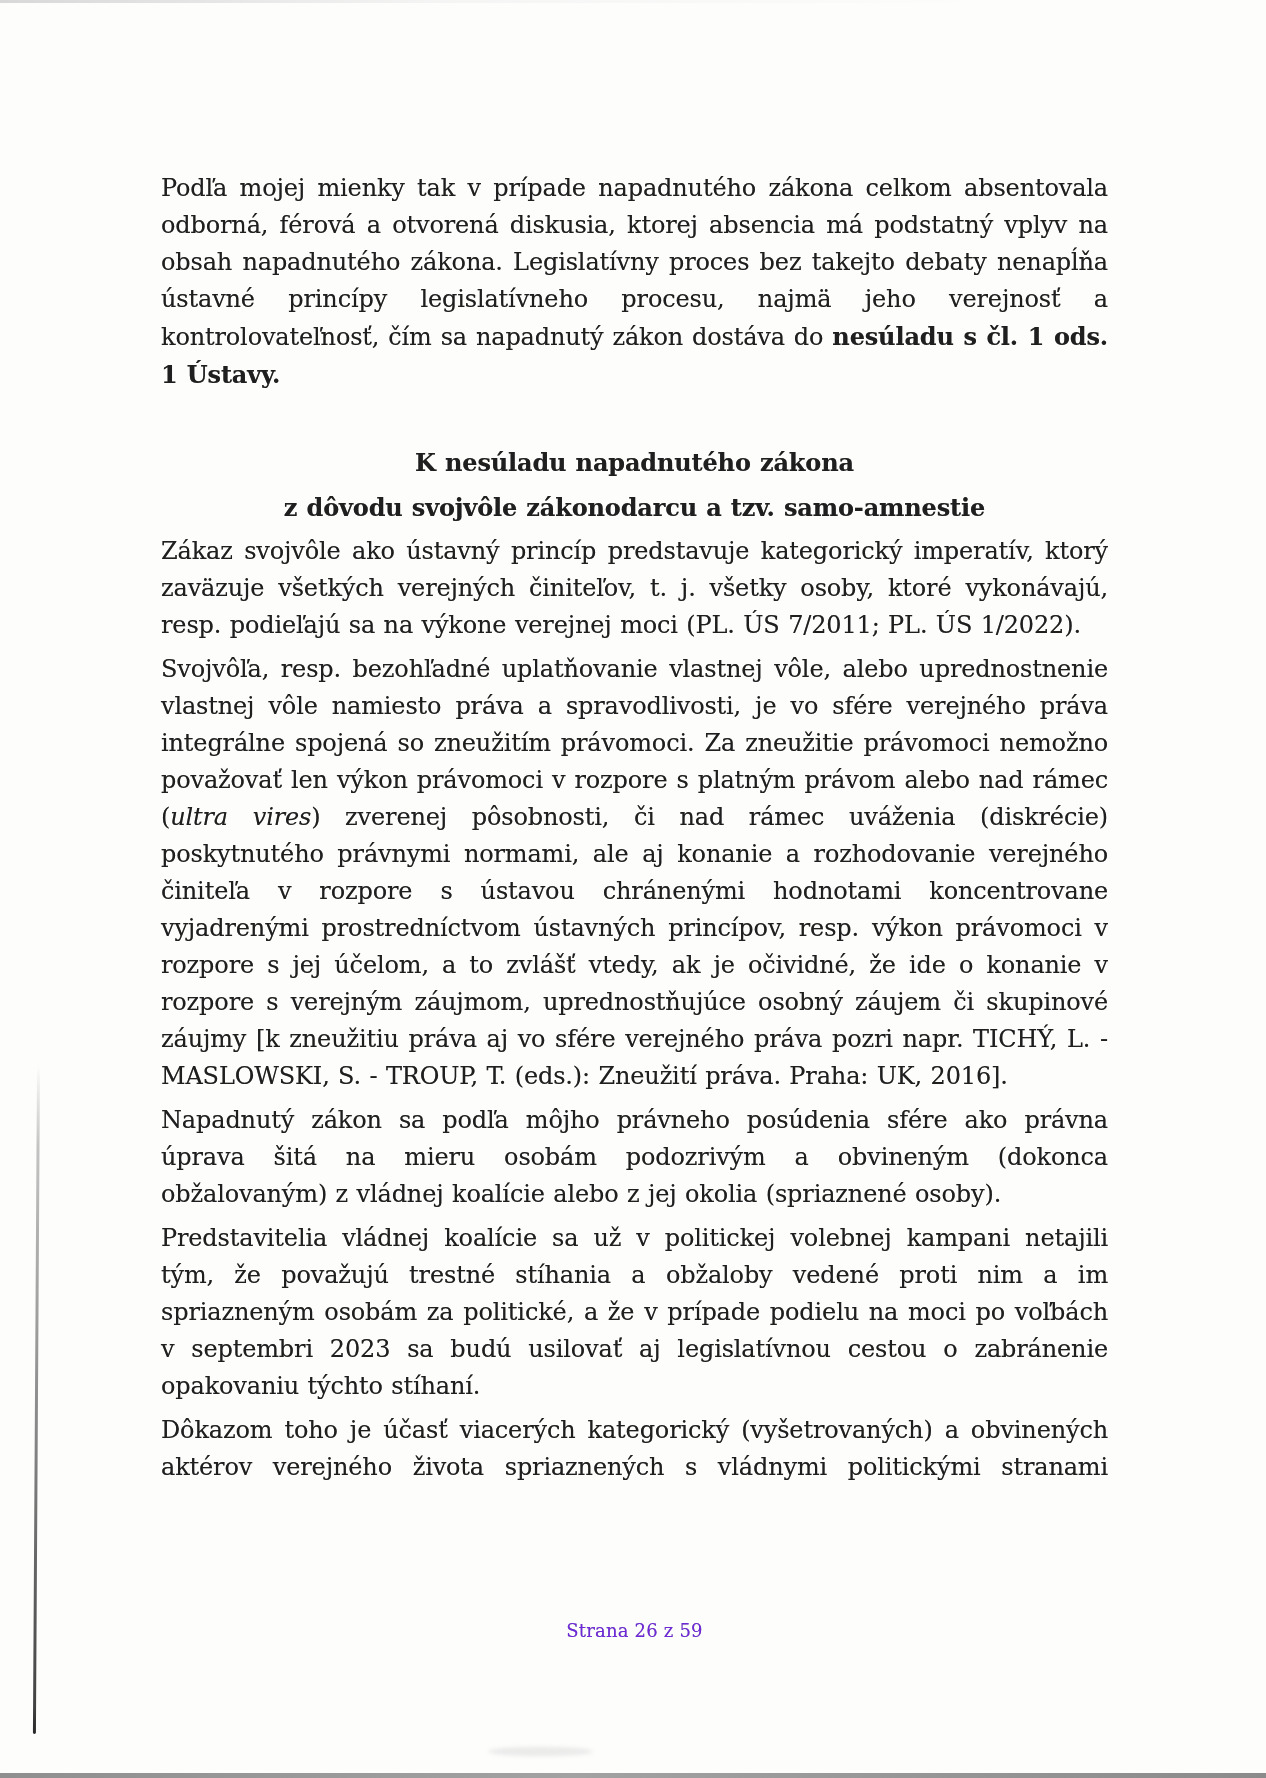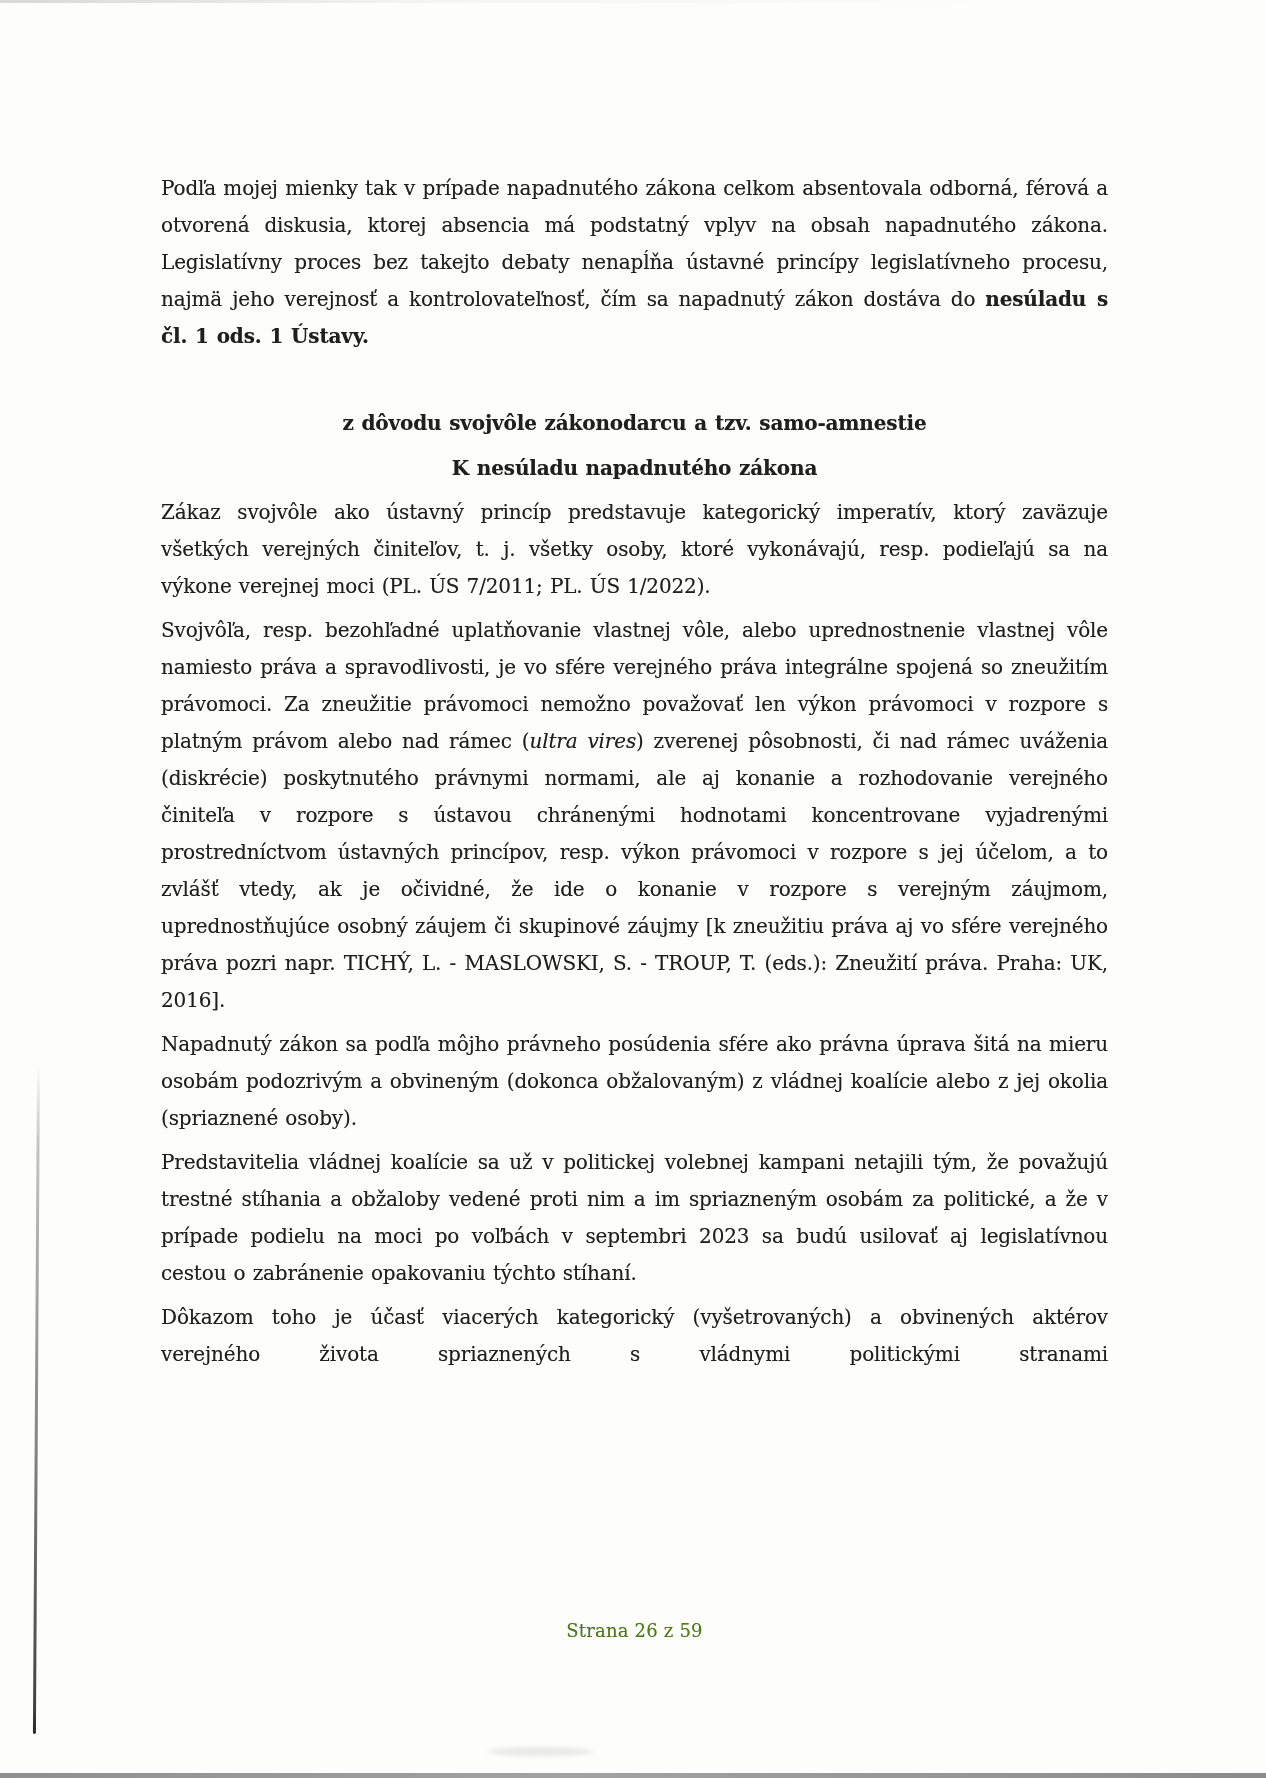--- a/index.html
+++ b/index.html
@@ -16,21 +16,21 @@
     color: #1f1f1f;
   }
   
   .edge-top {
     position: absolute; top: 0; left: 0; width: 100%; height: 3px;
     background: linear-gradient(to right, rgba(200,200,200,.7), rgba(235,235,235,.45) 35%, rgba(250,250,250,0) 80%);
   }
   .textblock {
     position: absolute;
     left: 161px; top: 170px; width: 947px;
-    font-size: 20px;
+    font-size: 24px;
     line-height: 37px;
     text-align: justify;
     letter-spacing: -0.15px;
     word-spacing: 1px;
     text-shadow: 0 0 0.4px rgba(0,0,0,0.45); 
   }
   .para { margin: 0 0 7px 0; }
   .para.continues { text-align-last: justify; }
   .para b { font-weight: bold; }
   .para i { }
@@ -39,21 +39,21 @@
     text-align: center;
     text-align-last: center;
     line-height: 45px;
     margin: 46px 0 3px 0;
   }
   .footer {
     position: absolute;
     left: 161px; top: 1620px; width: 947px;
     text-align: center;
     font-size: 18px;
-    color: #4d7c0f;
+    color: #6d28d9;
     letter-spacing: 0.2px;
     text-shadow: 0 0 0.3px rgba(0,0,0,0.35);
   }
   
   .scanline {
     position: absolute;
     left: 37px; top: 1066px;
     width: 3px; height: 668px;
     background: linear-gradient(to bottom,
       rgba(140,140,140,0) 0%,
@@ -86,22 +86,22 @@
 
 <div class="page">
 
   <div class="edge-top"></div>
 
   <main class="textblock">
 
     <p class="para"><span>Podľa mojej mienky tak v prípade napadnutého zákona celkom absentovala odborná, férová a otvorená diskusia, ktorej absencia má podstatný vplyv na obsah napadnutého zákona. Legislatívny proces bez takejto debaty nenapĺňa ústavné princípy legislatívneho procesu, najmä jeho verejnosť a kontrolovateľnosť, čím sa napadnutý zákon dostáva do </span><b>nesúladu s čl. 1 ods. 1 Ústavy.</b></p>
 
     <div class="heading">
+      <div>K nesúladu napadnutého zákona</div>
       <div>z dôvodu svojvôle zákonodarcu a tzv. samo-amnestie</div>
-      <div>K nesúladu napadnutého zákona</div>
     </div>
 
     <p class="para">Zákaz svojvôle ako ústavný princíp predstavuje kategorický imperatív, ktorý zaväzuje všetkých verejných činiteľov, t. j. všetky osoby, ktoré vykonávajú, resp. podieľajú sa na výkone verejnej moci (PL. ÚS 7/2011; PL. ÚS 1/2022).</p>
 
     <p class="para"><span>Svojvôľa, resp. bezohľadné uplatňovanie vlastnej vôle, alebo uprednostnenie vlastnej vôle namiesto práva a spravodlivosti, je vo sfére verejného práva integrálne spojená so zneužitím právomoci. Za zneužitie právomoci nemožno považovať len výkon právomoci v rozpore s platným právom alebo nad rámec (</span><i>ultra vires</i><span>) zverenej pôsobnosti, či nad rámec uváženia (diskrécie) poskytnutého právnymi normami, ale aj konanie a rozhodovanie verejného činiteľa v rozpore s ústavou chránenými hodnotami koncentrovane vyjadrenými prostredníctvom ústavných princípov, resp. výkon právomoci v rozpore s jej účelom, a to zvlášť vtedy, ak je očividné, že ide o konanie v rozpore s verejným záujmom, uprednostňujúce osobný záujem či skupinové záujmy [k zneužitiu práva aj vo sfére verejného práva pozri napr. TICHÝ, L. - MASLOWSKI, S. - TROUP, T. (eds.): Zneužití práva. Praha: UK, 2016].</span></p>
 
     <p class="para">Napadnutý zákon sa podľa môjho právneho posúdenia sfére ako právna úprava šitá na mieru osobám podozrivým a obvineným (dokonca obžalovaným) z vládnej koalície alebo z jej okolia (spriaznené osoby).</p>
 
     <p class="para">Predstavitelia vládnej koalície sa už v politickej volebnej kampani netajili tým, že považujú trestné stíhania a obžaloby vedené proti nim a im spriazneným osobám za politické, a že v prípade podielu na moci po voľbách v septembri 2023 sa budú usilovať aj legislatívnou cestou o zabránenie opakovaniu týchto stíhaní.</p>
 

